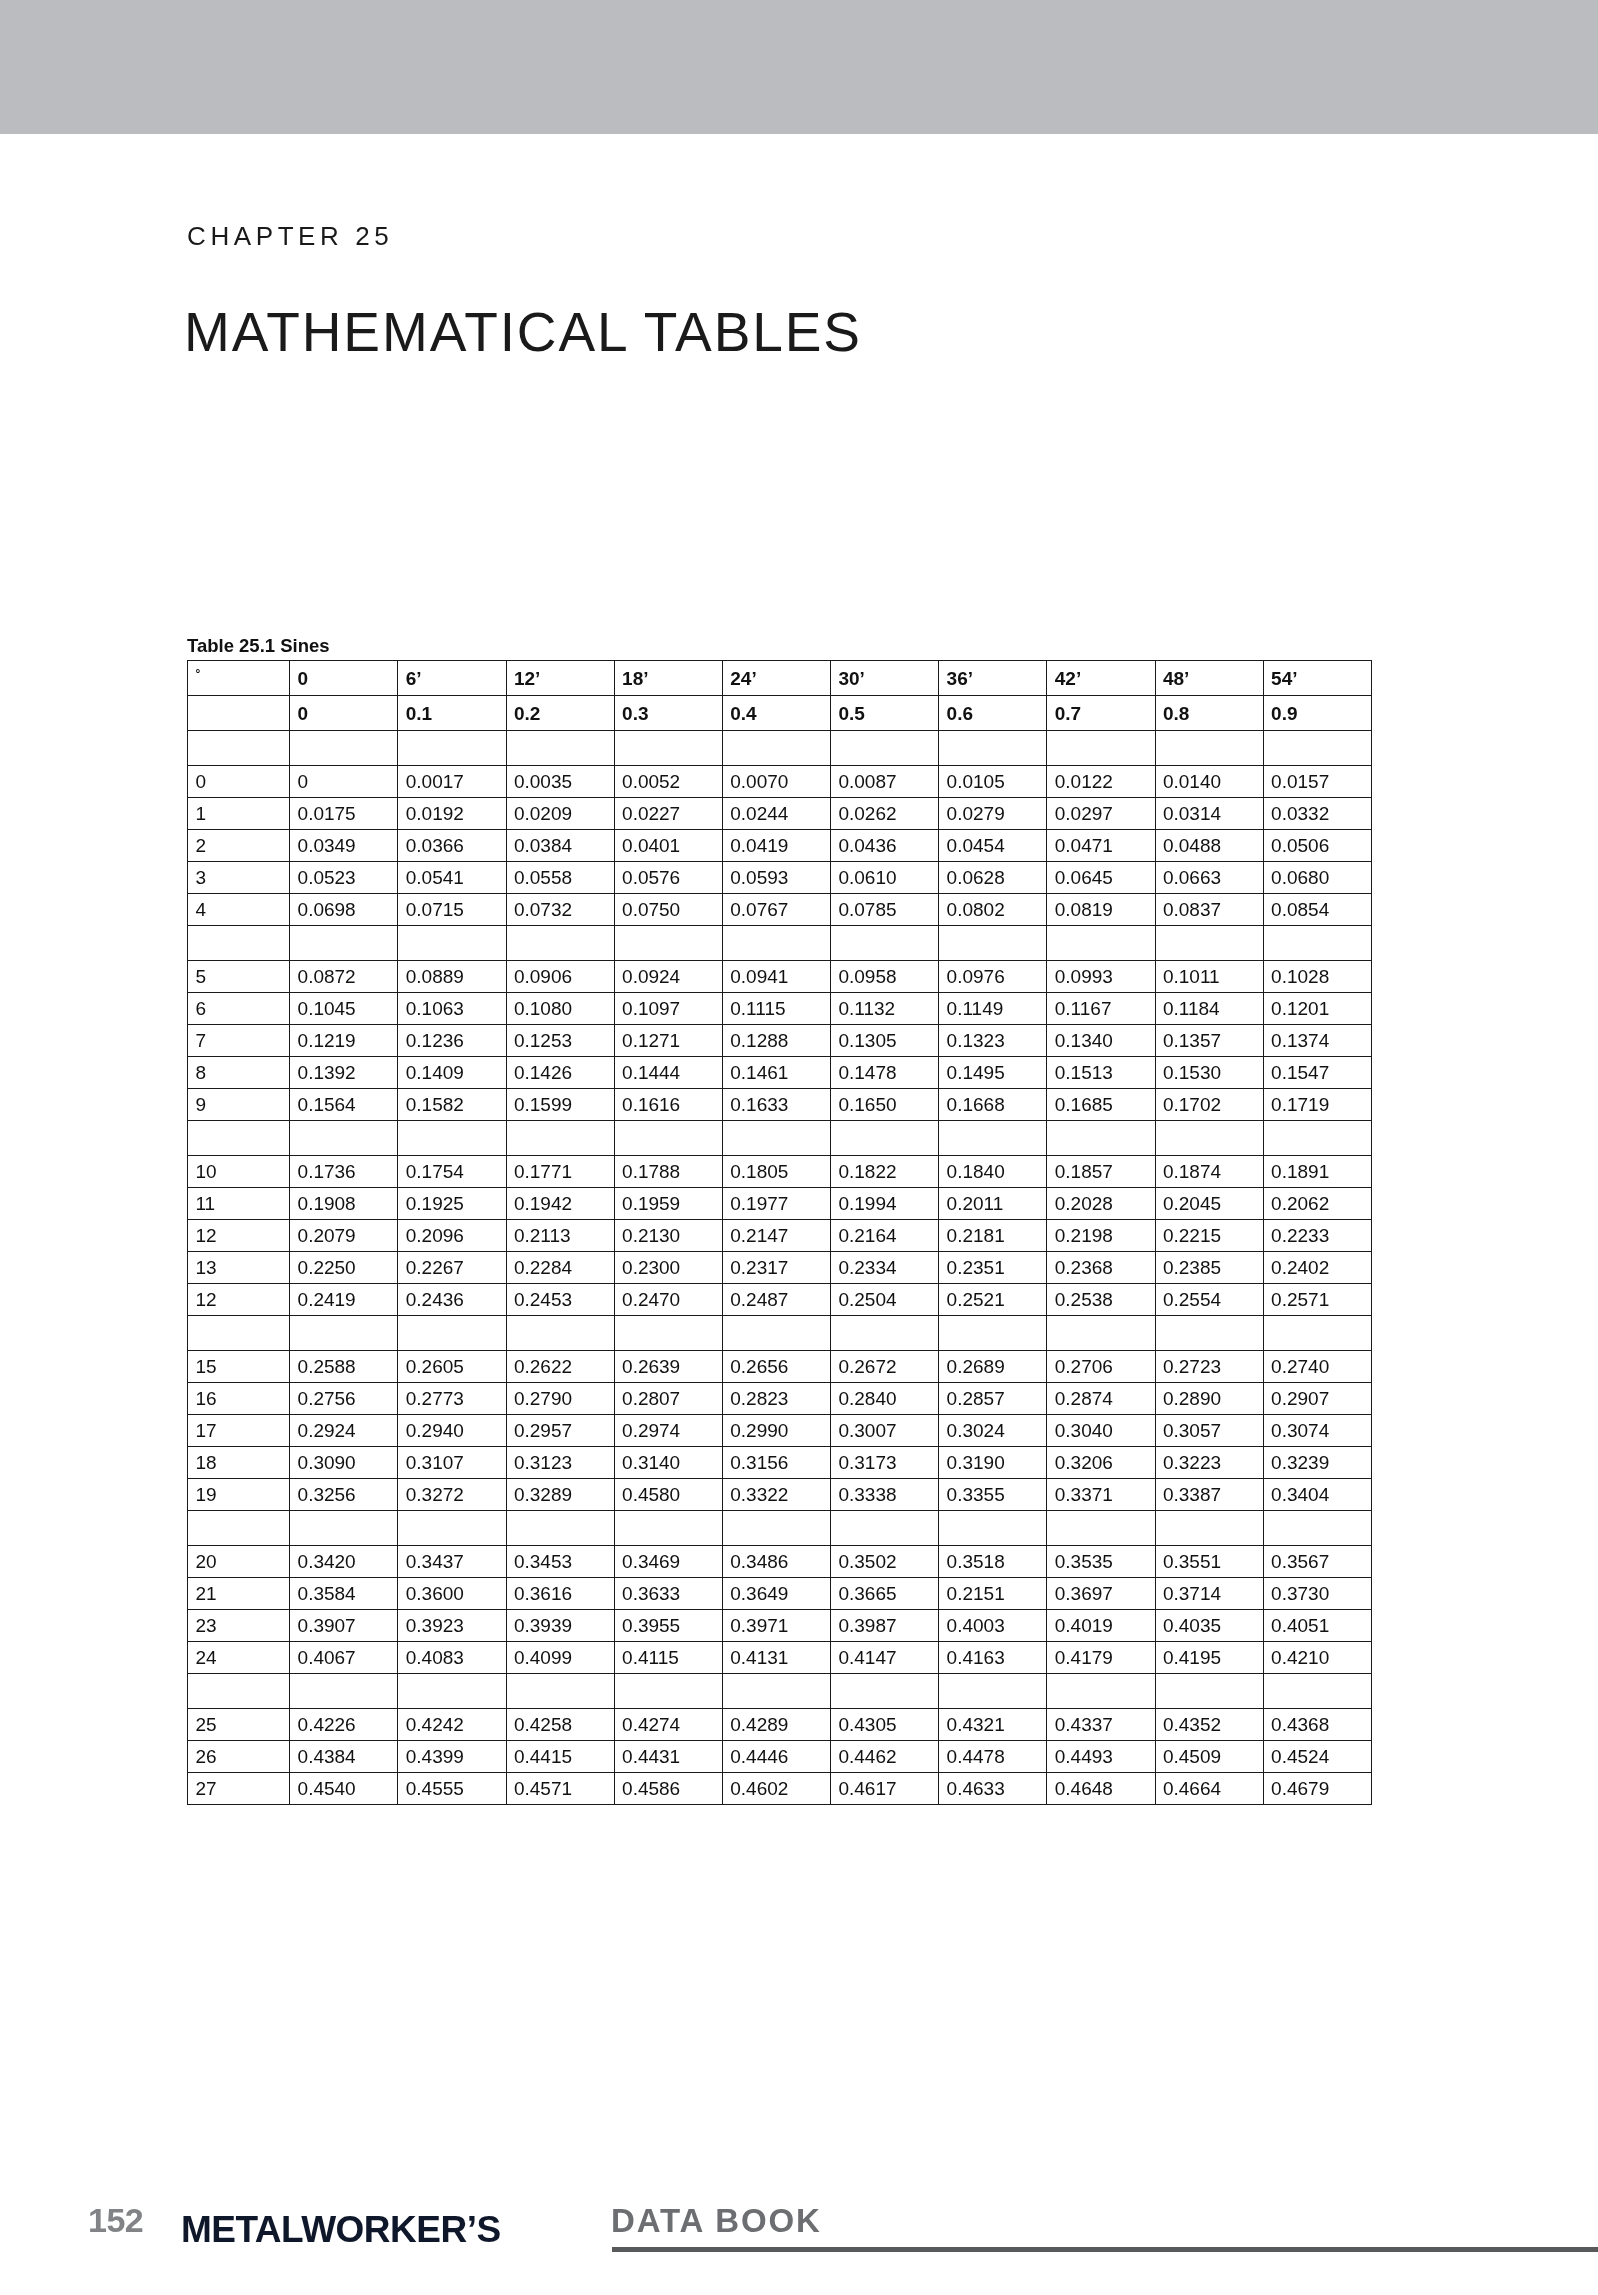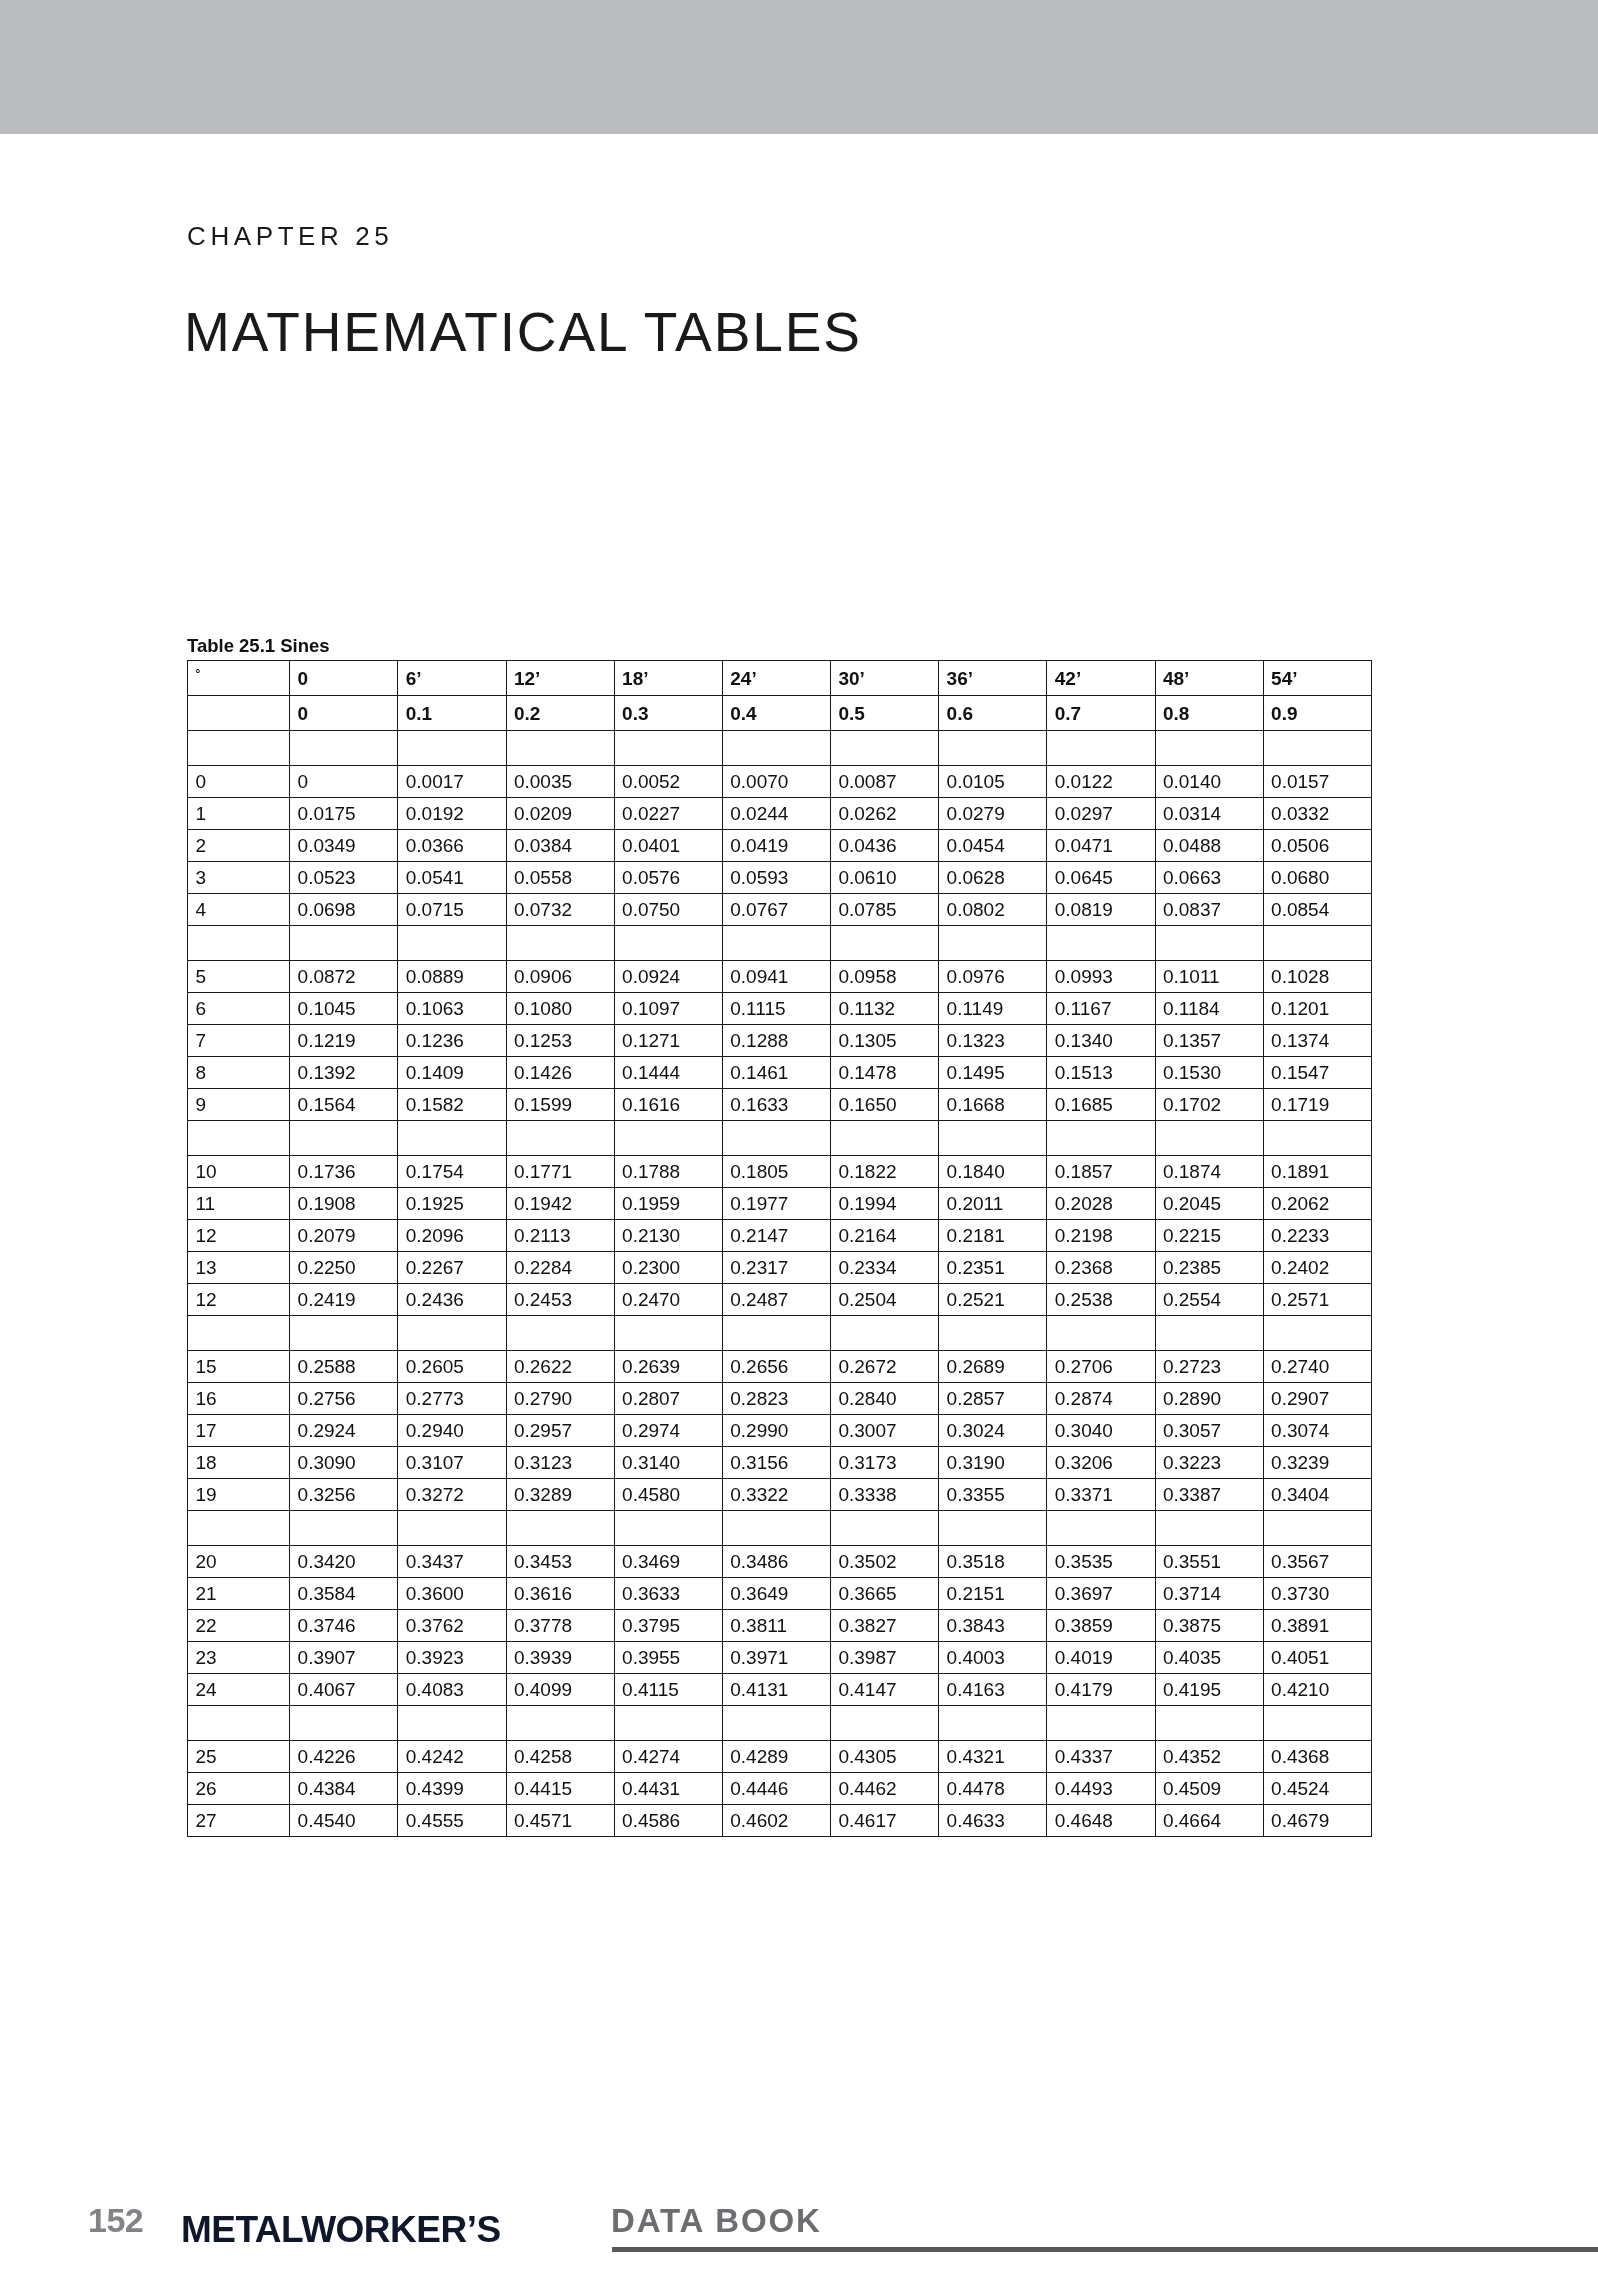--- a/index.html
+++ b/index.html
@@ -551,33 +551,20 @@
           <td>0.3616</td>
           <td>0.3633</td>
           <td>0.3649</td>
           <td>0.3665</td>
           <td>0.2151</td>
           <td>0.3697</td>
           <td>0.3714</td>
           <td>0.3730</td>
         </tr>
         <tr class="data-row">
-          <td>22</td>
-          <td>0.3746</td>
-          <td>0.3762</td>
-          <td>0.3778</td>
-          <td>0.3795</td>
-          <td>0.3811</td>
-          <td>0.3827</td>
-          <td>0.3843</td>
-          <td>0.3859</td>
-          <td>0.3875</td>
-          <td>0.3891</td>
-        </tr>
-        <tr class="data-row">
           <td>23</td>
           <td>0.3907</td>
           <td>0.3923</td>
           <td>0.3939</td>
           <td>0.3955</td>
           <td>0.3971</td>
           <td>0.3987</td>
           <td>0.4003</td>
           <td>0.4019</td>
           <td>0.4035</td>

